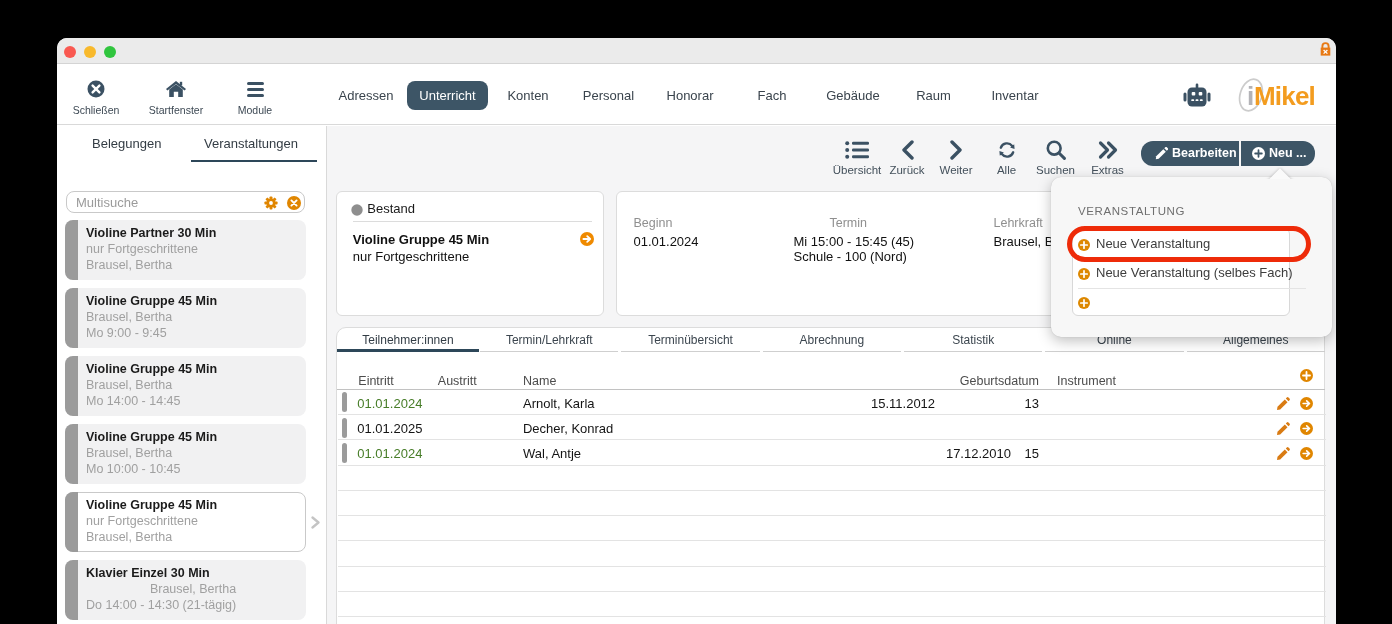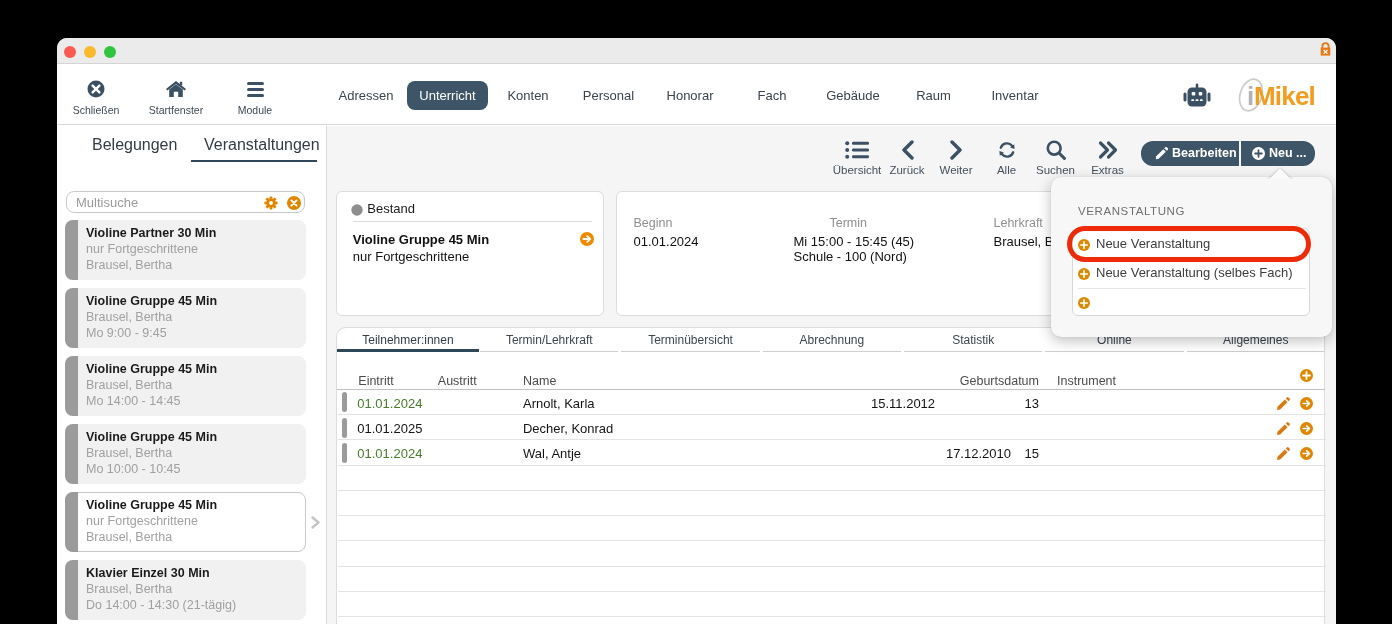--- a/index.html
+++ b/index.html
@@ -21,21 +21,21 @@
   .tbgroup { position:absolute; top:8px; height:44px; text-align:center; color:#3d4954; font-size:10.5px; }
   .tbgroup > div { position:absolute; top:31px; left:0; width:100%; }
   .navlbl { position:absolute; top:16px; height:29px; line-height:29px; font-size:13px;
             color:#3a444d; text-align:center; }
   #navpill { position:absolute; left:350px; top:16px; width:81px; height:29px; background:#3d5566;
              border-radius:8px; color:#fff; font-size:13px; line-height:29px; text-align:center; }
 
   
   #sidebar { position:absolute; left:0; top:87.5px; width:269.5px; height:498px;
              background:#fff; border-right:1px solid #d9d9d9; }
-  .sbtab { position:absolute; top:10px; height:14px; font-size:16px; color:#333c44; }
+  .sbtab { position:absolute; top:10px; height:14px; font-size:13px; color:#333c44; }
   #sbunderline { position:absolute; left:134px; top:34px; width:126px; height:2.5px; background:#2d4759; }
   #searchbox { position:absolute; left:9px; top:65px; width:239px; height:22px; background:#fff;
                border:1px solid #c9c9c9; border-radius:8px; font-size:13px; color:#9b9b9b; }
   .card { position:absolute; left:8px; width:241px; height:60px; background:#f1f1f2; border-radius:8px; }
   .card.sel { background:#fff; border:1px solid #c9c9c9; }
   .cbar { position:absolute; left:0; top:0; width:13px; height:60px; background:#9b9b9b;
           border-radius:8px 0 0 8px; }
   .ct1 { position:absolute; left:21px; top:5px; font-size:12.5px; font-weight:bold; color:#1b1b1b; line-height:16px;}
   .ct2 { position:absolute; left:21px; top:21px; font-size:12.5px; color:#a0a0a0; line-height:16px; }
 
@@ -56,21 +56,21 @@
   .rbar { position:absolute; width:5px; height:20px; background:#9b9b9b; border-radius:2.5px; }
   .rtxt.green { color:#477d28; }
   .rtxt { position:absolute; font-size:13px; color:#141414; }
 
   
   #popup { position:absolute; left:994px; top:139px; width:281px; height:160px; background:#f7f7f7;
            border-radius:10px; box-shadow:0 4px 14px rgba(0,0,0,0.25), 0 0 1px rgba(0,0,0,0.2); }
   #notch { position:absolute; left:1208px; top:128.5px; width:30px; height:12.5px; overflow:hidden; }
   #notch div { position:absolute; left:6px; top:5.5px; width:18px; height:18px; background:#fafafa;
                transform:rotate(45deg); box-shadow:0 0 3px rgba(0,0,0,0.25); }
-  #menubox { position:absolute; left:21px; top:51px; width:238px; height:88px; background:#fff;
+  #menubox { position:absolute; left:21px; top:51px; width:218px; height:88px; background:#fff;
              border:1px solid #d8d8d8; border-radius:6px; }
   .mrow { position:absolute; left:23px; width:200px; height:29px; line-height:29px; font-size:13px; color:#3d3d3d; }
   .msep { position:absolute; left:5px; width:228px; height:1px; background:#e4e4e4; }
   #redoval { position:absolute; left:-6.5px; top:-3.5px; width:244px; height:36px;
              border:5px solid #ee2b09; border-radius:18px; }
 </style>
 </head>
 <body>
 <div id="page">
  <div id="win">
@@ -185,21 +185,21 @@
       <div class="ct2">Brausel, Bertha<br>Mo 10:00 - 10:45</div>
     </div>
     <div class="card sel" style="top:366.5px;">
       <div class="cbar" style="left:-1px; top:-1px;"></div>
       <div class="ct1" style="top:4px; left:20px;">Violine Gruppe 45 Min</div>
       <div class="ct2" style="top:20px; left:20px;">nur Fortgeschrittene<br>Brausel, Bertha</div>
     </div>
     <svg class="abs" style="left:252px; top:390px;" width="13" height="13" viewBox="0 0 13 13">
       <path d="M3.5 1.5 L9.5 6.5 L3.5 11.5" fill="none" stroke="#c4c4c4" stroke-width="2.3" stroke-linecap="round" stroke-linejoin="round"></path>
     </svg>
-    <div class="card" style="top:434.5px;">
+    <div class="card" style="top:434.5px;text-align:right;">
       <div class="cbar"></div>
       <div class="ct1">Klavier Einzel 30 Min</div>
       <div class="ct2">Brausel, Bertha<br>Do 14:00 - 14:30 (21-tägig)</div>
     </div>
   </div>
   <div id="main">
     <div class="micon" style="left:498.5px; width:64px;">
       <svg width="24" height="20" viewBox="0 0 24 20">
         <circle cx="2.2" cy="3.2" r="2" fill="#3b5163"></circle>
         <rect x="7" y="1.7" width="17" height="3" rx="1.2" fill="#3b5163"></rect>

